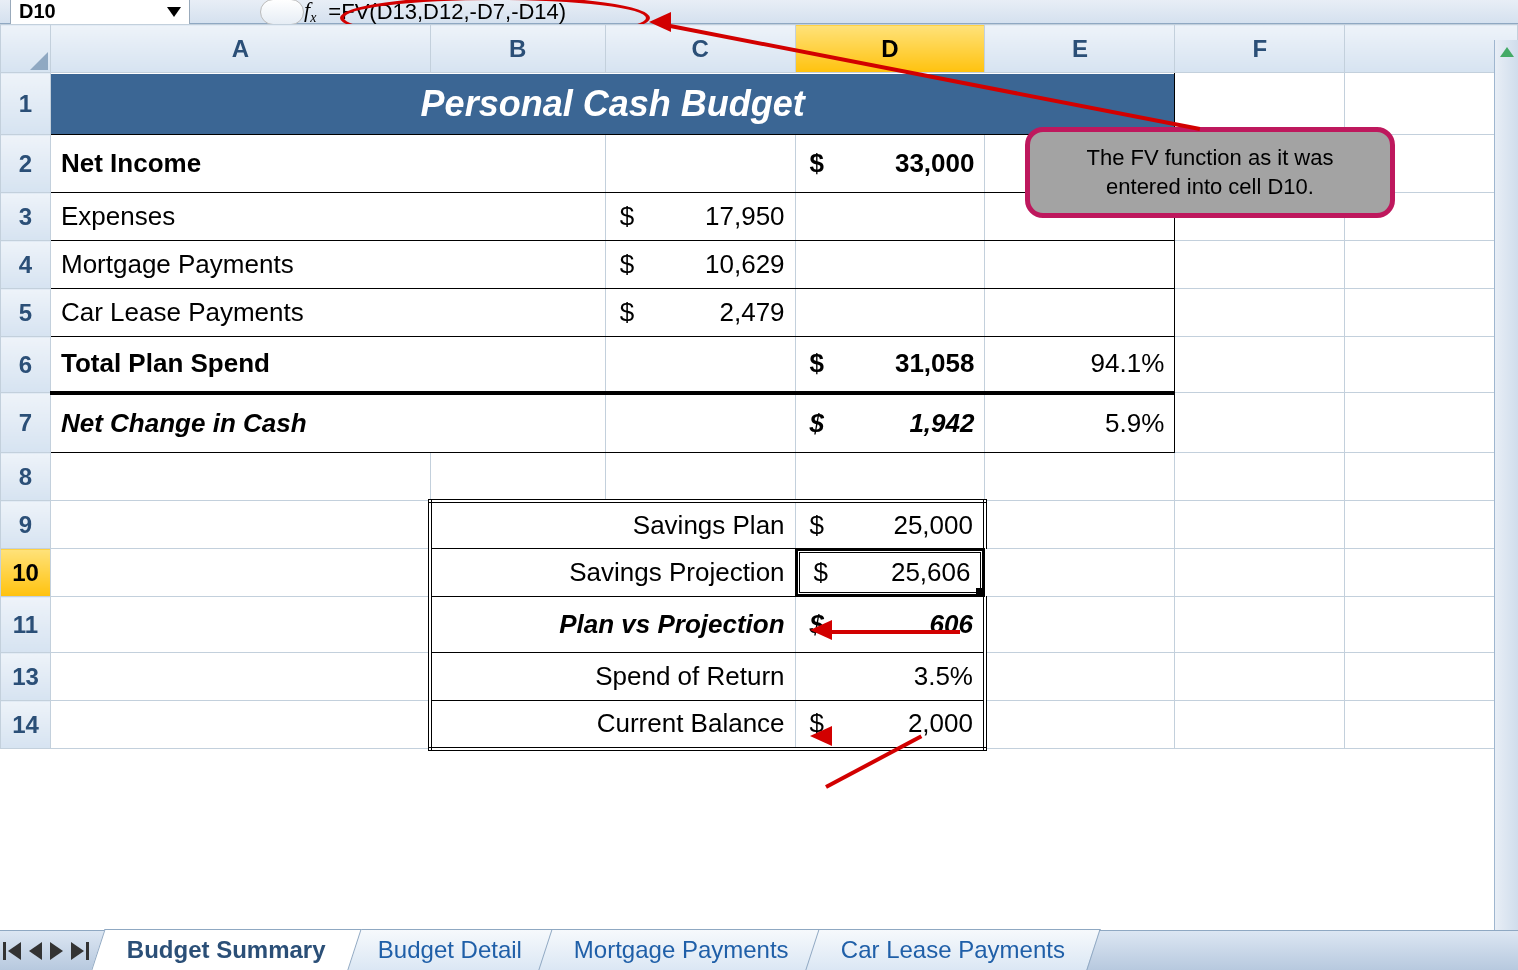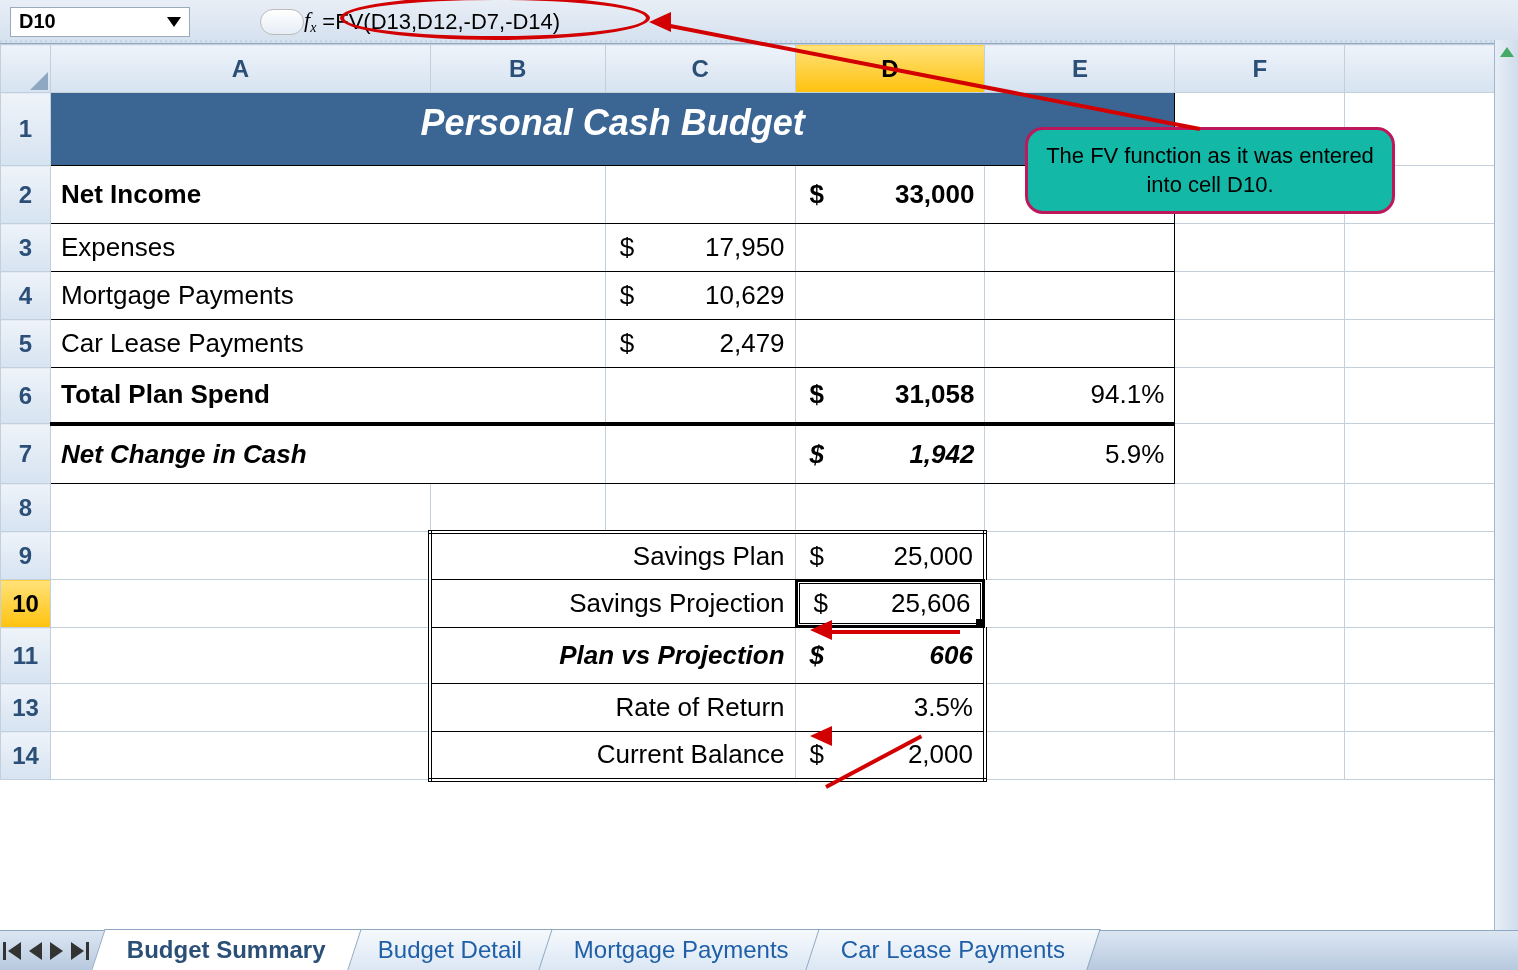--- a/index.html
+++ b/index.html
@@ -1,26 +1,26 @@
 <!DOCTYPE html>
 <html><head>
 <meta charset="utf-8">
 <style>
   *{box-sizing:border-box;}
   html,body{margin:0;padding:0;font-family:Arial,Helvetica,sans-serif;background:#fff;color:#000;}
   .app{width:1518px;height:970px;position:relative;background:#fff;}
 
   
-  .formula-bar{display:flex;align-items:center;height:44px;background:linear-gradient(#e8eef6,#d5e1ef);border-bottom:1px solid #8fa8c2;padding:2px 10px;font-size:20px;}
+  .formula-bar{display:flex;align-items:center;height:24px;background:linear-gradient(#e8eef6,#d5e1ef);border-bottom:1px solid #8fa8c2;padding:2px 10px;font-size:20px;}
   .name-box{width:180px;height:30px;background:#fff;border:1px solid #9ab;display:flex;align-items:center;justify-content:space-between;padding:0 8px;font-weight:bold;}
   .name-box .dd{width:0;height:0;border-left:7px solid transparent;border-right:7px solid transparent;border-top:10px solid #000;}
   .fx-oval{margin-left:70px;width:44px;height:26px;border:1px solid #bbb;border-radius:13px/13px;background:linear-gradient(#fff,#e6edf5);}
   .fx{font-style:italic;font-family:'Times New Roman',serif;font-size:22px;}
   .fx sub{font-size:14px;}
-  .formula-text{margin-left:6px;font-size:22px;}
+  .formula-text{margin-left:12px;font-size:22px;}
   .fx-ellipse{position:absolute;top:-4px;left:340px;width:310px;height:44px;border:4px solid #d20000;border-radius:50%/50%;pointer-events:none;}
 
   
   .grid-wrap{position:relative;overflow:hidden;height:890px;}
   .sheet{border-collapse:collapse;width:100%;}
   .sheet td,.sheet th{border:1px solid #c3d0dc;height:48px;padding:0;}
   .corner{width:50px;background:linear-gradient(#eef3f9,#d6e3f1);}
   .corner-tri{float:right;width:0;height:0;border-right:18px solid #8fa8c2;border-top:18px solid transparent;margin:25px 2px 0 0;}
   .colh{background:linear-gradient(#eef3f9,#d6e3f1);text-align:center;font-size:24px;color:#2b4f77;height:44px !important;}
   .colh.selcol{background:linear-gradient(#ffe27a,#ffc20e);color:#000;}
@@ -35,37 +35,37 @@
   .colF{width:170px;}
   .colG{width:173px;}
 
   .cell{height:100%;display:flex;align-items:center;padding:0 10px;font-size:26px;white-space:nowrap;position:relative;}
   .money{justify-content:space-between;}
   .money .sign{padding-left:4px;}
   .right{justify-content:flex-end;}
   .bold{font-weight:bold;}
   .ital{font-style:italic;}
   .title-row td{padding:0;}
-  .title-banner{background:#3b6694;color:#fff;font-size:36px;font-weight:bold;font-style:italic;text-align:center;height:72px;line-height:60px;}
+  .title-banner{background:#3b6694;color:#fff;font-size:36px;font-weight:bold;font-style:italic;text-align:center;height:60px;line-height:60px;}
   .bd-t{border-top:1px solid #000 !important;}
   .bd-b{border-bottom:1px solid #000 !important;margin-left:42px;}
   .bd-l{border-left:1px solid #000 !important;}
   .bd-r{border-right:1px solid #000 !important;}
   .bd2-t{border-top:4px solid #000 !important;}
   .dbl-box{border:4px double #000 !important;}
   .dbl-t{border-top:4px double #000 !important;}
   .dbl-b{border-bottom:4px double #000 !important;}
   .dbl-l{border-left:4px double #000 !important;}
   .dbl-r{border-right:4px double #000 !important;}
 
   .sel-cell{outline:3px solid #000;outline-offset:-2px;}
   .cell-handle{position:absolute;right:-4px;bottom:-4px;width:8px;height:8px;background:#000;}
 
   
-  .callout{position:absolute;border:3px solid #be185d;border-radius:18px;background:#14b8a6;padding:12px 18px;font-size:22px;text-align:center;line-height:1.3;box-shadow:0 0 0 rgba(0,0,0,0);}
+  .callout{position:absolute;border:5px solid #be185d;border-radius:18px;background:#a3a3a3;padding:12px 18px;font-size:22px;text-align:center;line-height:1.3;box-shadow:0 0 0 rgba(0,0,0,0);}
   .arrow-line{position:absolute;height:4px;background:#d20000;}
   .arrow-head{position:absolute;width:0;height:0;border-top:10px solid transparent;border-bottom:10px solid transparent;border-right:22px solid #d20000;}
 
   
   .tabbar{position:absolute;left:0;right:0;bottom:0;height:40px;background:linear-gradient(#dce6f2,#b7c9df);border-top:1px solid #8fa8c2;display:flex;align-items:flex-end;}
   .navbtns{display:flex;align-items:center;height:100%;padding:0 8px;gap:8px;}
   .navbtn{width:0;height:0;}
   .nb-first{border-top:9px solid transparent;border-bottom:9px solid transparent;border-right:13px solid #333;position:relative;}
   .nb-first::before{content:"";position:absolute;left:-5px;top:-9px;width:3px;height:18px;background:#333;}
   .nb-prev{border-top:9px solid transparent;border-bottom:9px solid transparent;border-right:13px solid #333;}
@@ -296,21 +296,21 @@
         <td></td>
             <td></td>
             <td></td>
       </tr>
 
 
       <tr>
         <th class="rowh"><span>13</span></th>
         <td></td>
         <td class="dbl-l bd-b" colspan="2">
-              <div class="cell right">Rate of Return</div>
+              <div class="cell right">Spend of Return</div>
             </td>
         <td class="dbl-r bd-b">
               <div class="cell right">3.5%</div>
             </td>
         <td></td>
             <td></td>
             <td></td>
       </tr>
 
       <tr>

